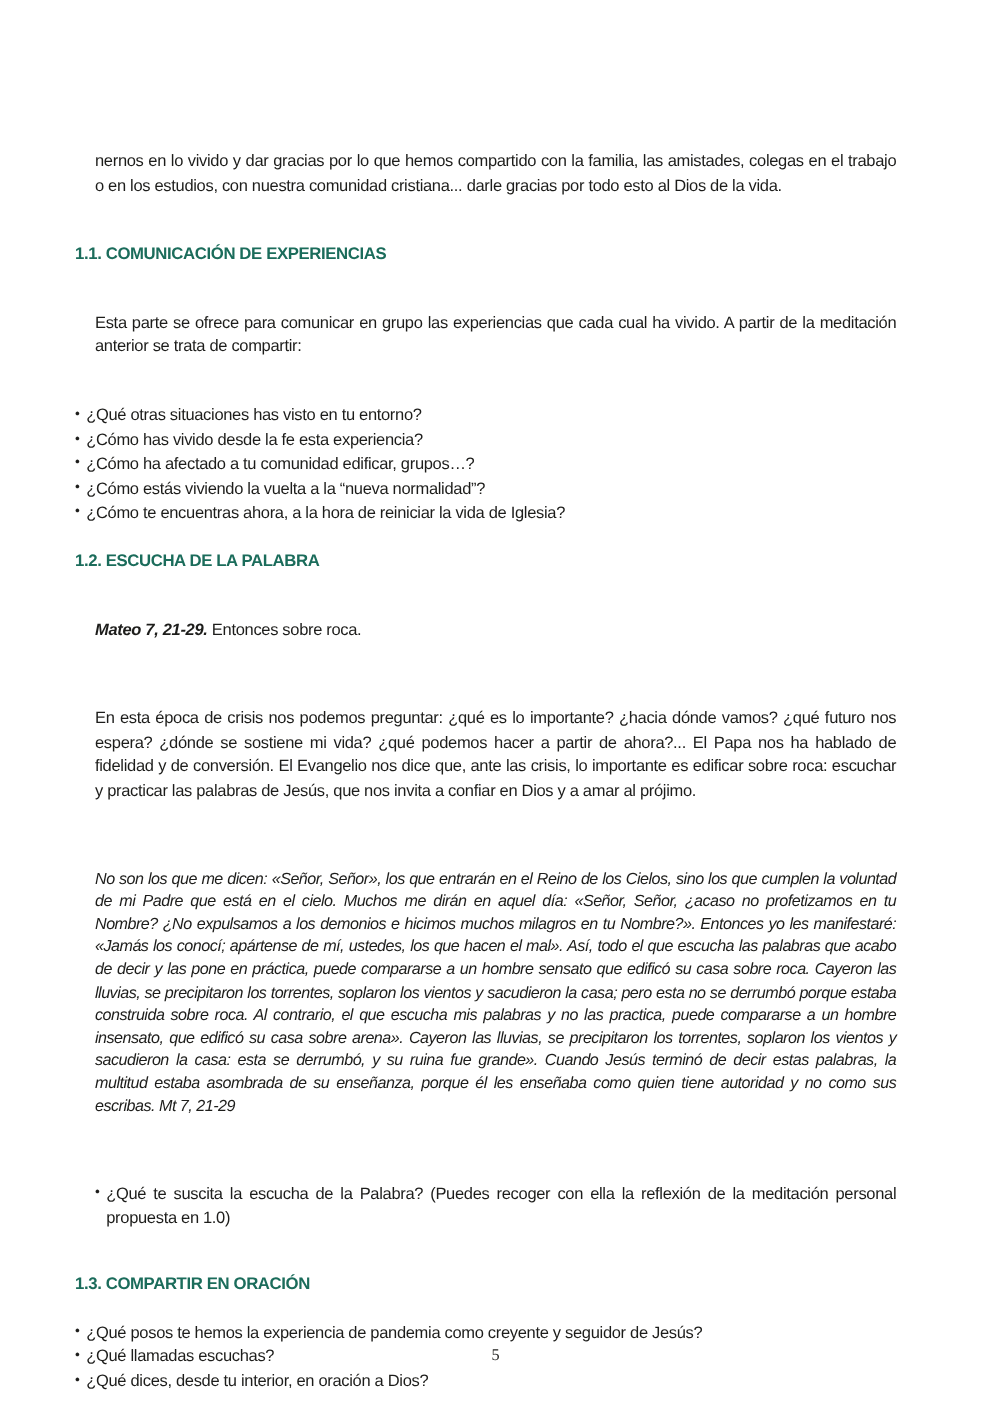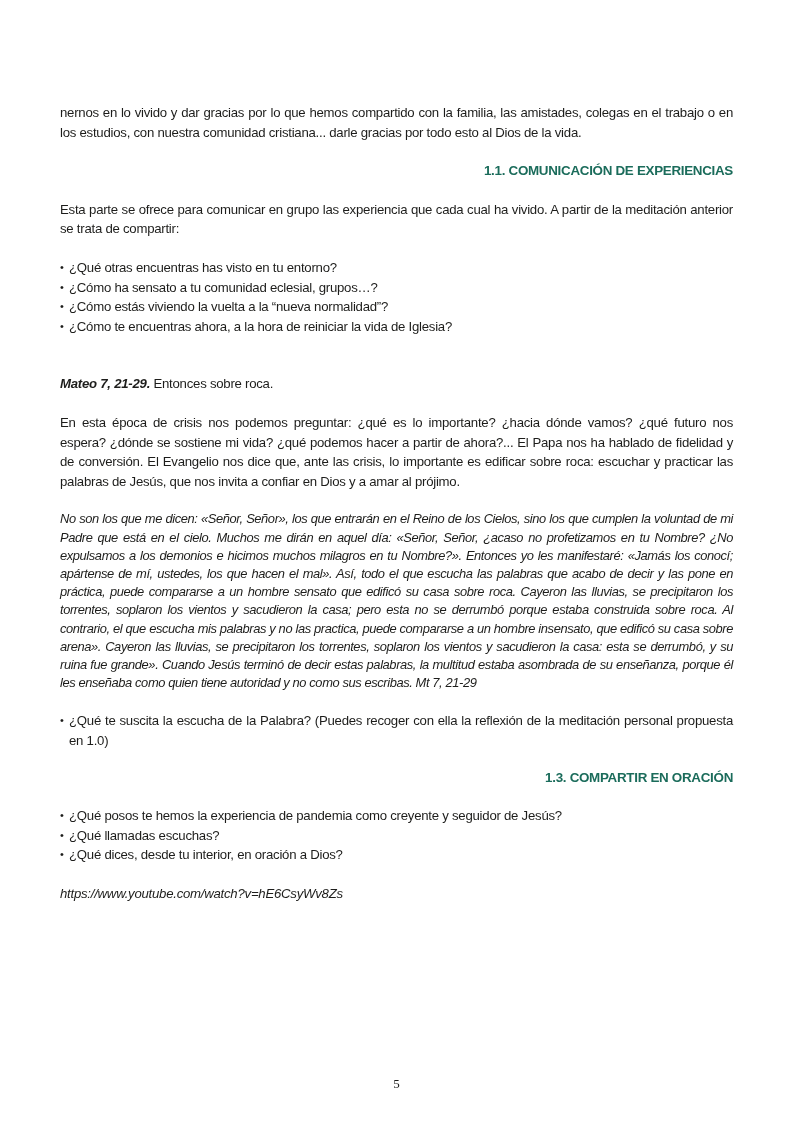--- a/index.html
+++ b/index.html
@@ -3,26 +3,26 @@
 <meta charset="utf-8">
 <style>
   html, body { margin: 0; padding: 0; background: #ffffff; }
   body { width: 793px; height: 1122px; position: relative; overflow: hidden; }
   .page {
     position: absolute; left: 60px; top: 103px; width: 673px;
     font-family: "Liberation Sans", sans-serif;
     font-size: 13.2px; line-height: 19.6px; color: #1d1d1b;
     letter-spacing: -0.25px;
   }
-  p { margin: 0; text-align: justify; }
+  p { margin: 16px; text-align: justify; }
   .gap { height: 19px; }
   .gap-s { height: 17px; }
   .heading {
     font-weight: bold; color: #1b6c5b; font-size: 13.4px;
-    letter-spacing: -0.3px; margin: 0; text-align: right;
+    letter-spacing: -0.3px; margin: 0;
   }
   ul.bullets { list-style: none; margin: 0; padding: 0; }
   ul.bullets li { position: relative; padding-left: 9px; }
   ul.bullets li::before { content: "\2022"; position: absolute; left: 0; top: 0; font-size: 11px; }
   .ref { font-weight: bold; font-style: italic; }
   .quote { font-style: italic; font-size: 12.9px; line-height: 18.2px; letter-spacing: -0.4px; }
   .link { font-style: italic; }
   .page-number {
     position: absolute; top: 1076px; left: 0; width: 793px; text-align: center;
     font-family: "Liberation Serif", serif; font-size: 13px; color: #1d1d1b;
@@ -34,31 +34,33 @@
 <body>
 
 <div class="page">
 
   <p>nernos en lo vivido y dar gracias por lo que hemos compartido con la familia, las amistades, colegas en el trabajo o en los estudios, con nuestra comunidad cristiana... darle gracias por todo esto al Dios de la vida.</p>
   <div class="gap"></div>
 
   <h2 class="heading">1.1. COMUNICACIÓN DE EXPERIENCIAS</h2>
   <div class="gap"></div>
 
-  <p>Esta parte se ofrece para comunicar en grupo las experiencia que cada cual ha vivido. A partir de la meditación anterior se trata de compartir:</p>
+  <p>Esta parte se ofrece para comunicar en grupo las experiencias que cada cual ha vivido. A partir de la meditación anterior se trata de compartir:</p>
   <div class="gap"></div>
 
   <ul class="bullets">
-    <li>¿Qué otras encuentras has visto en tu entorno?</li>
-    <li>¿Cómo ha sensato a tu comunidad eclesial, grupos…?</li>
+    <li>¿Qué otras situaciones has visto en tu entorno?</li>
+    <li>¿Cómo has vivido desde la fe esta experiencia?</li>
+    <li>¿Cómo ha afectado a tu comunidad edificar, grupos…?</li>
     <li>¿Cómo estás viviendo la vuelta a la “nueva normalidad”?</li>
     <li>¿Cómo te encuentras ahora, a la hora de reiniciar la vida de Iglesia?</li>
   </ul>
   <div class="gap"></div>
 
+  <h2 class="heading">1.2. ESCUCHA DE LA PALABRA</h2>
   <div class="gap"></div>
 
   <p>
     <span class="ref">Mateo 7, 21-29.</span><span> Entonces sobre roca.</span>
   </p>
   <div class="gap"></div>
 
   <p>En esta época de crisis nos podemos preguntar: ¿qué es lo importante? ¿hacia dónde vamos? ¿qué futuro nos espera? ¿dónde se sostiene mi vida? ¿qué podemos hacer a partir de ahora?... El Papa nos ha hablado de fidelidad y de conversión. El Evangelio nos dice que, ante las crisis, lo importante es edificar sobre roca: escuchar y practicar las palabras de Jesús, que nos invita a confiar en Dios y a amar al prójimo.</p>
   <div class="gap"></div>
 

